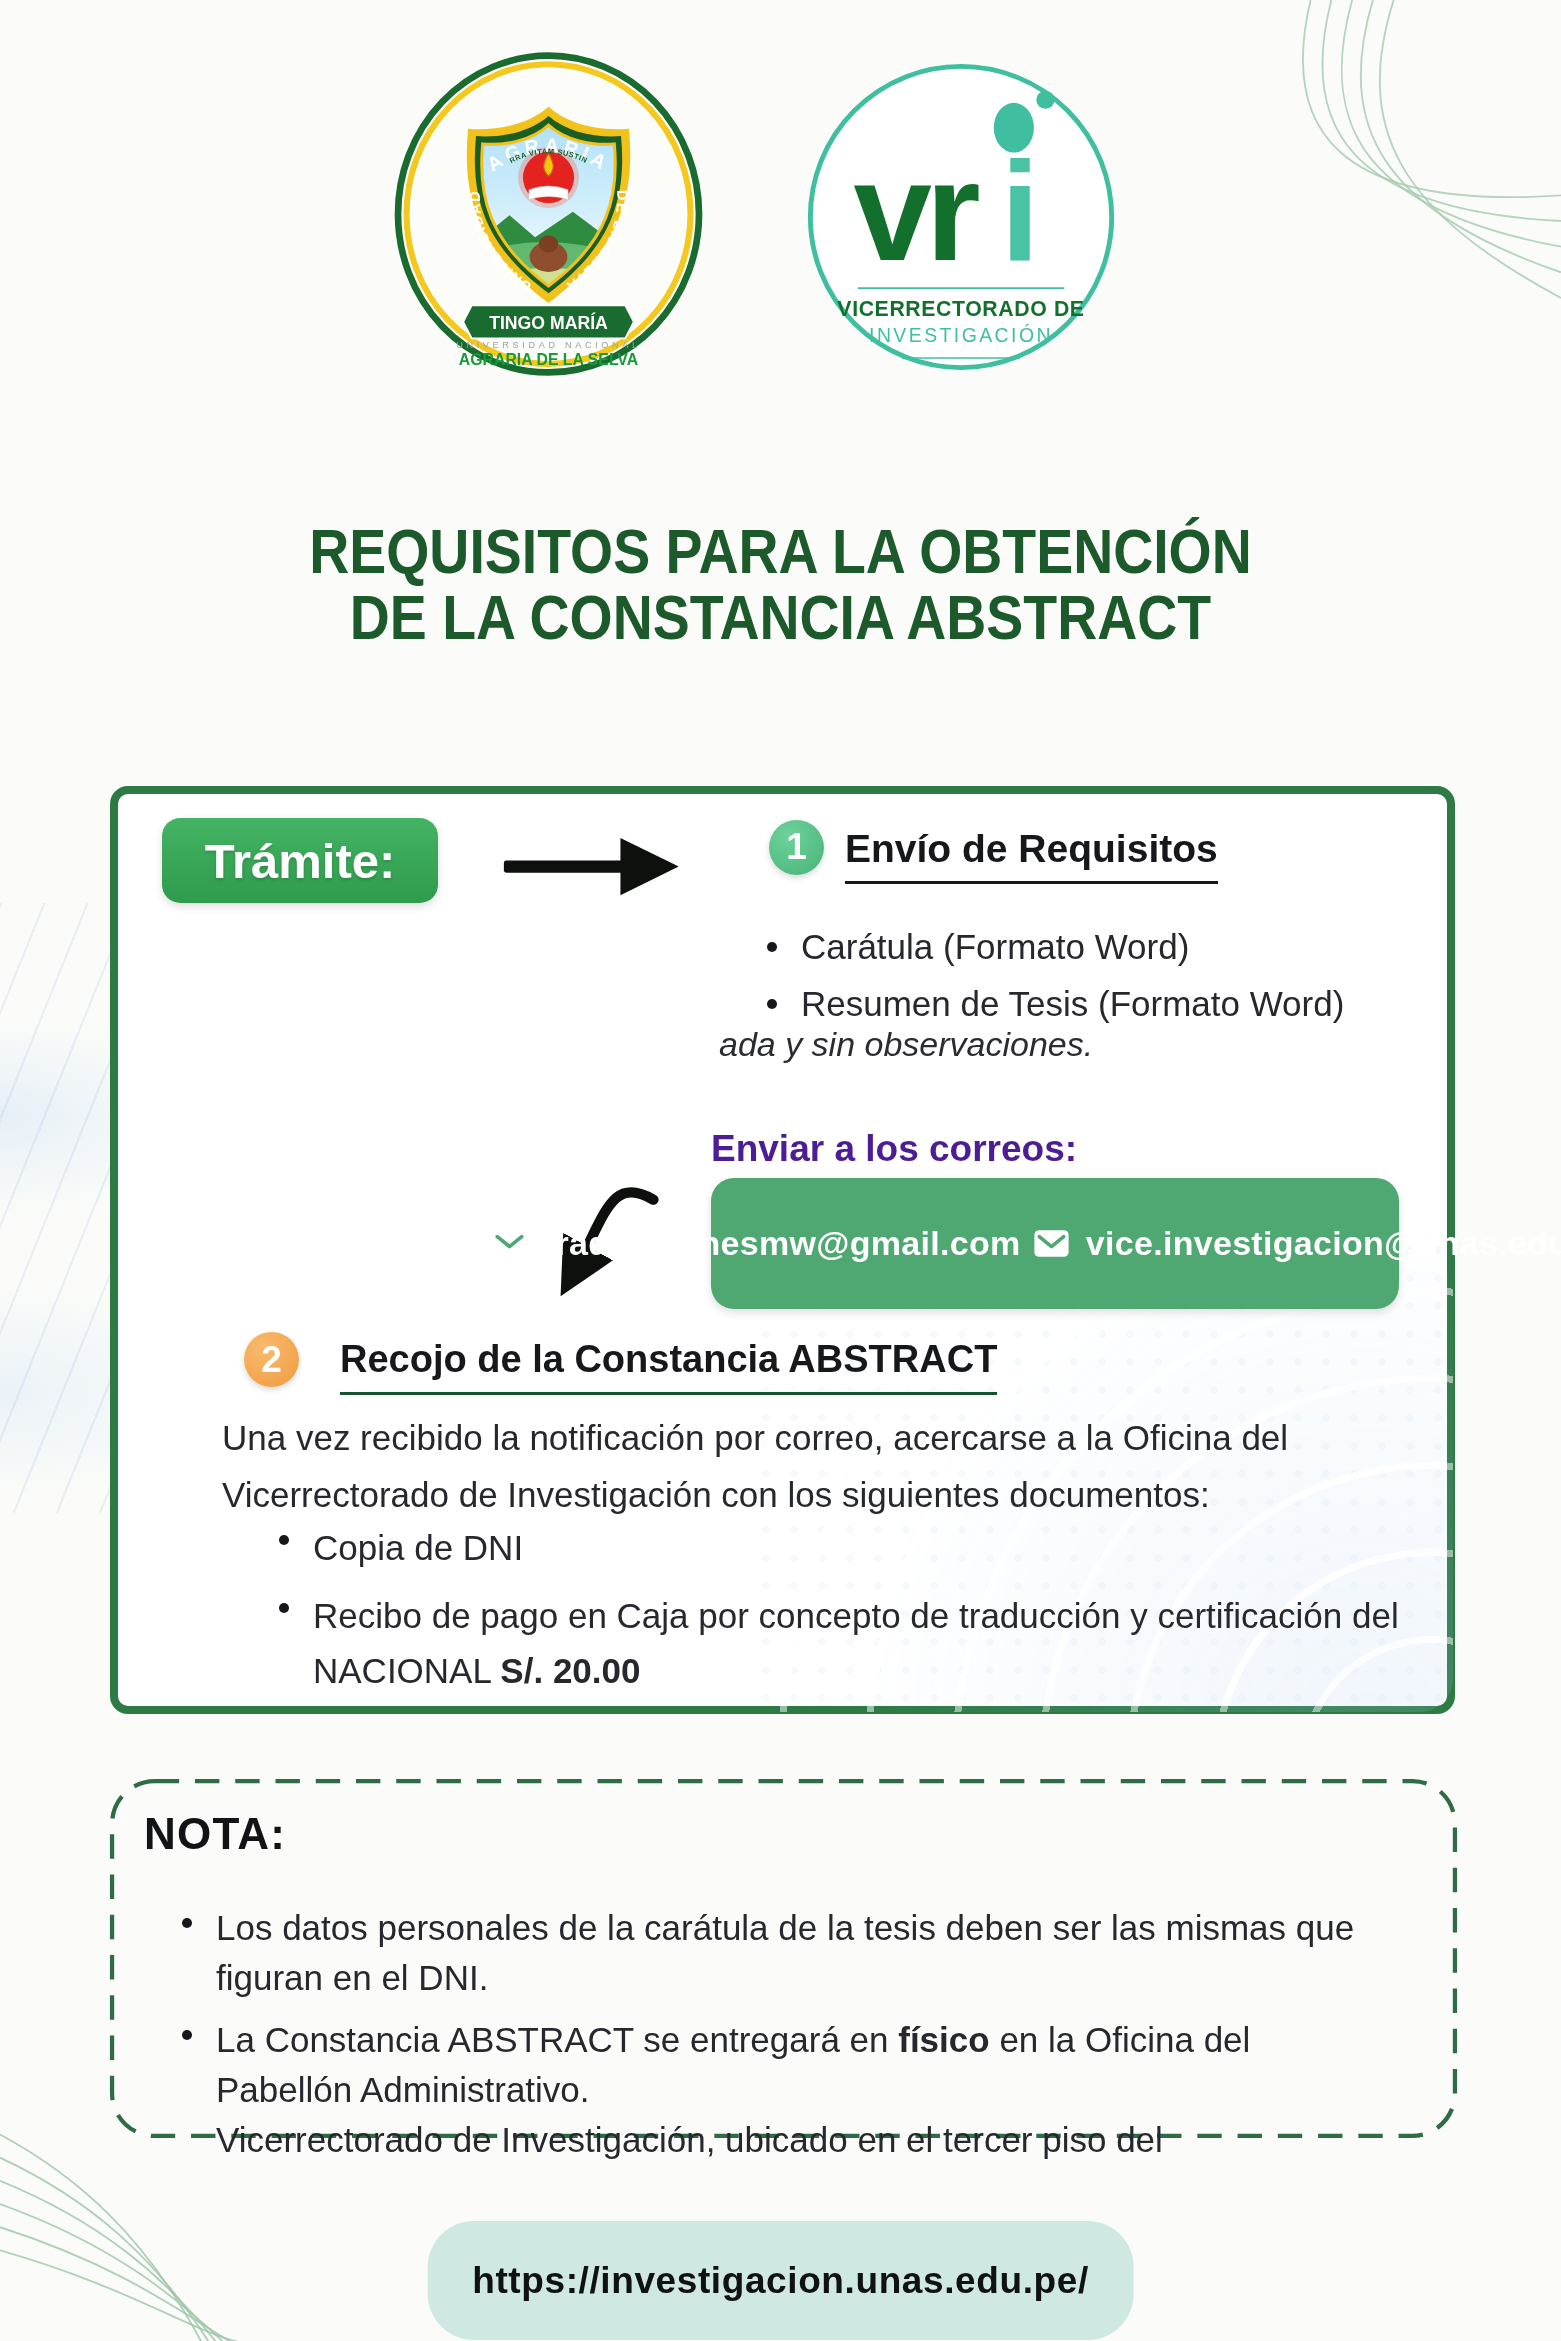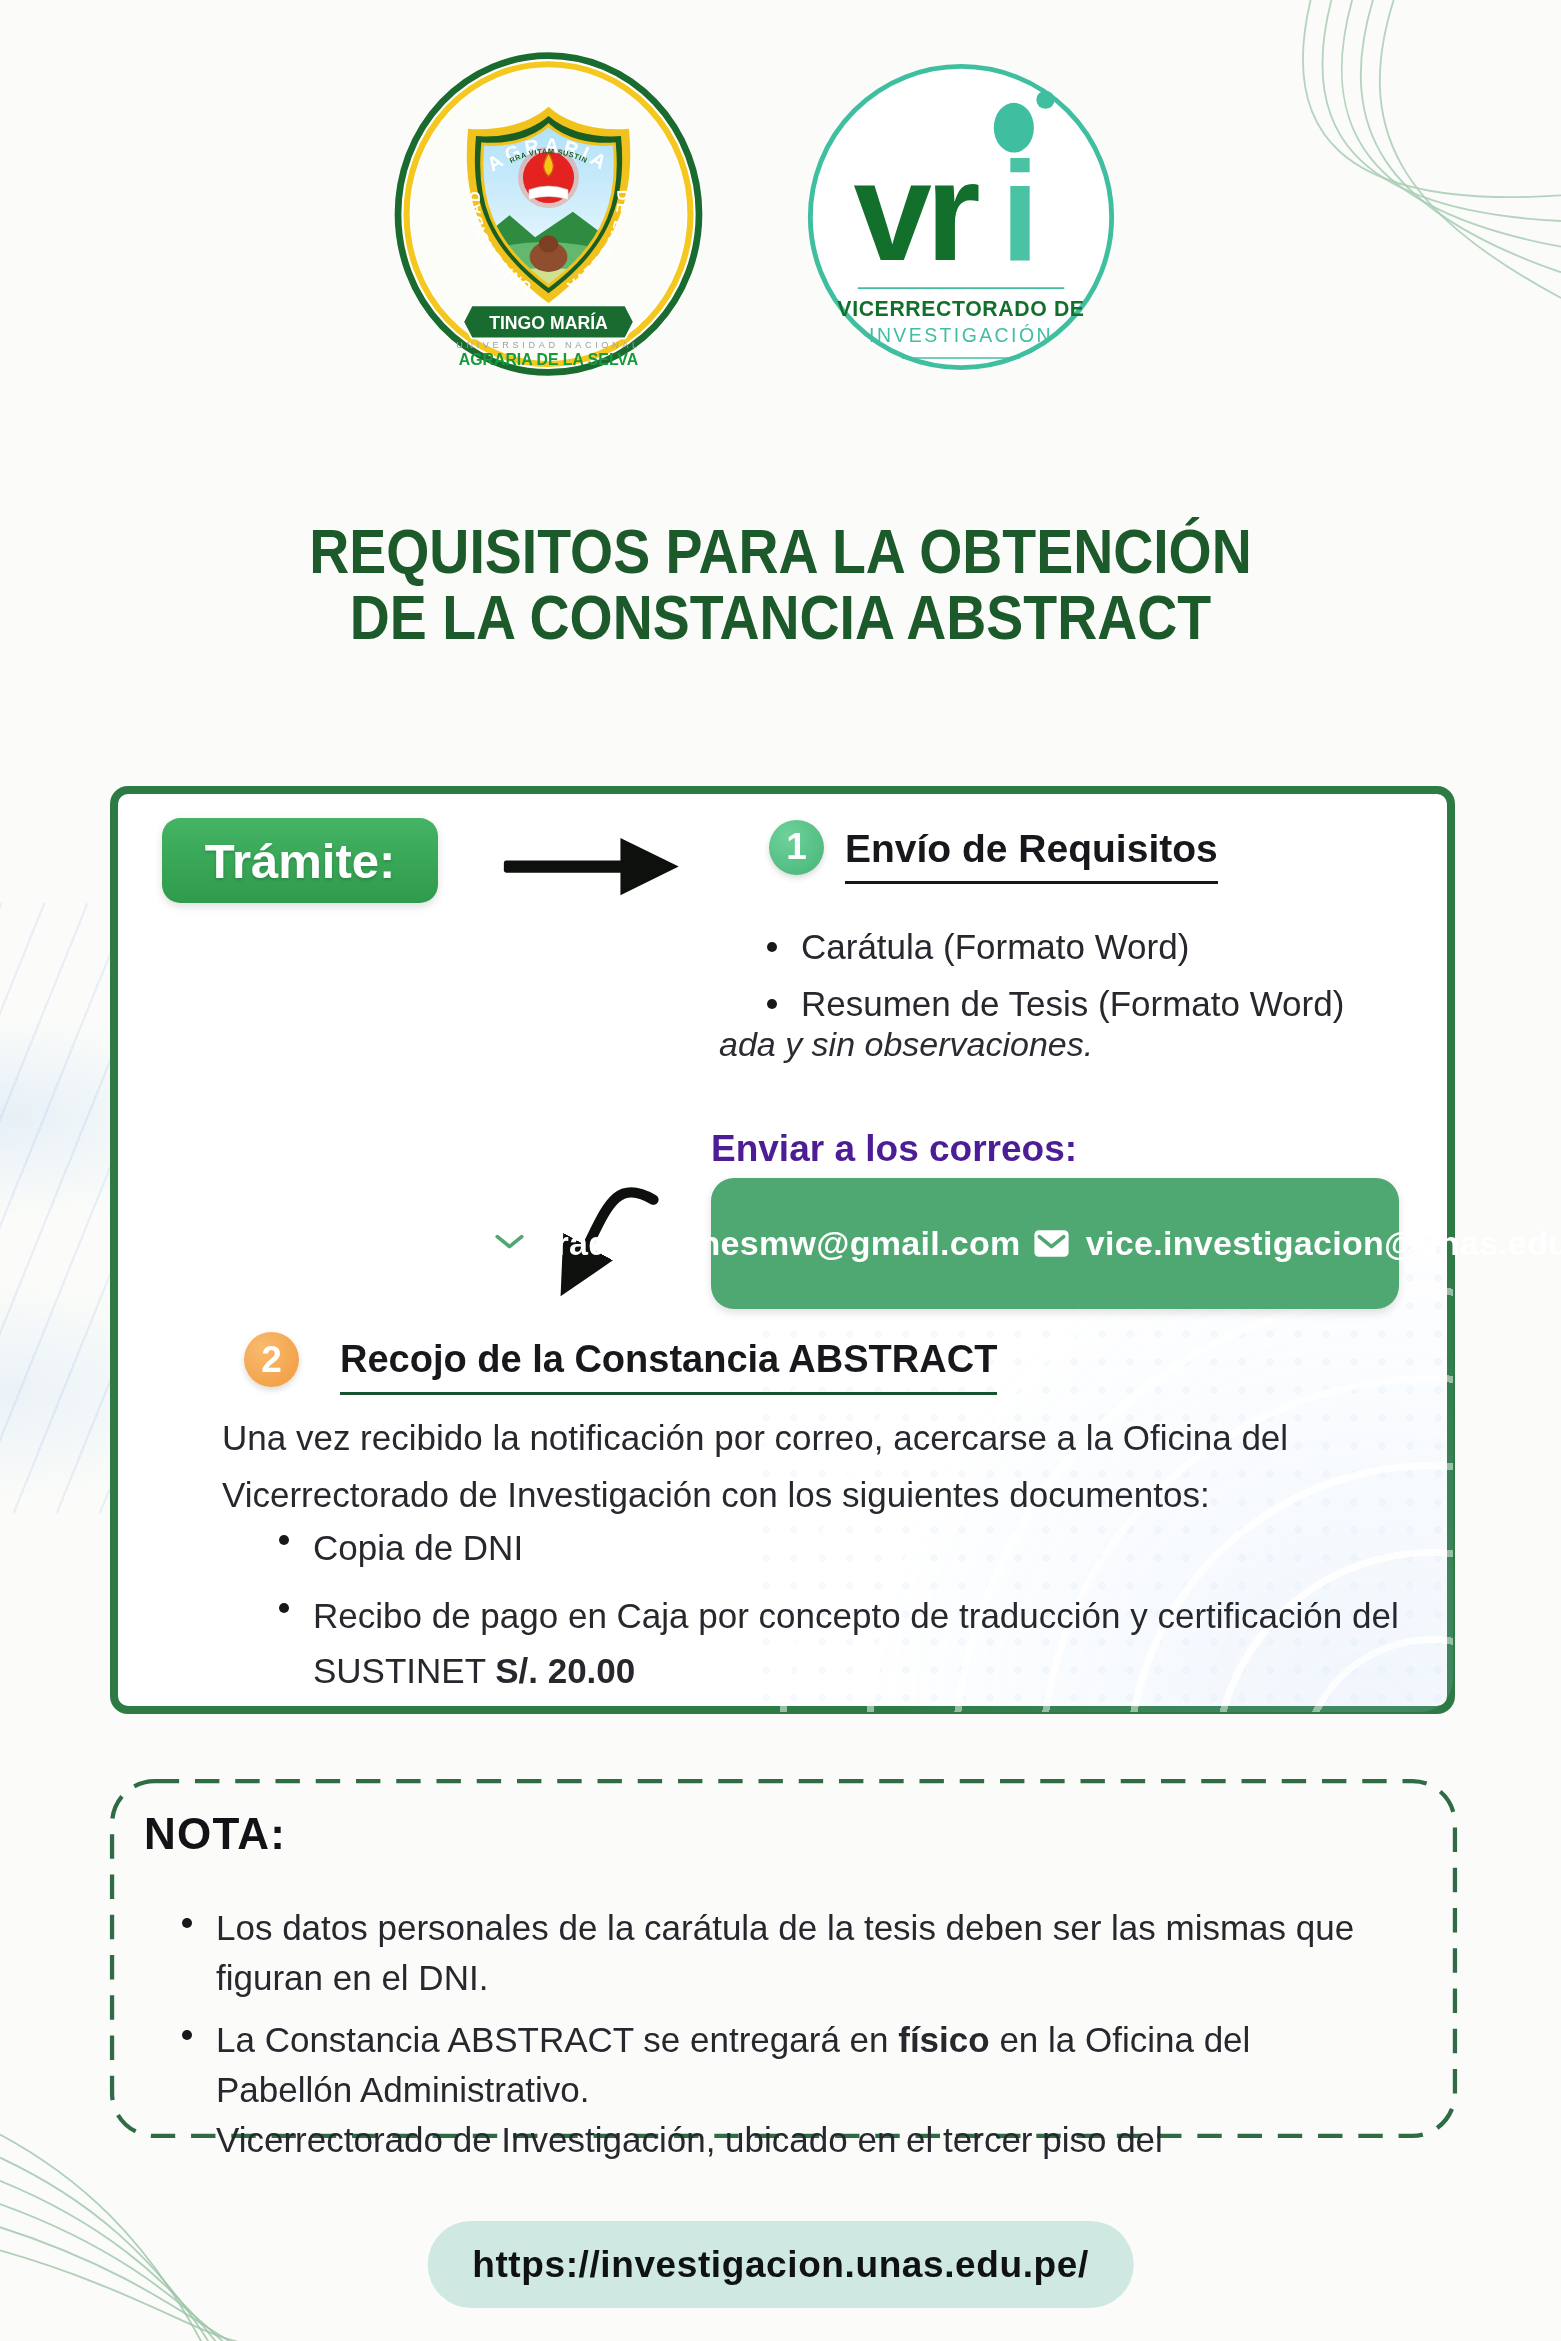--- a/index.html
+++ b/index.html
@@ -77,21 +77,21 @@
   .bold{font-weight:bold;}
   
   .nota{position:absolute;left:109px;top:1778px;width:1349px;height:361px;z-index:2;}
   .nota-border{position:absolute;left:0;top:0;width:100%;height:100%;}
   .nota-h{position:absolute;left:35px;top:30.5px;font-size:44px;font-weight:bold;letter-spacing:1.2px;color:#121316;}
   .nota-bullets{position:absolute;left:56px;top:113px;width:1244px;font-size:35px;line-height:50px;color:#26282e;}
   .nota-bullets li{margin-bottom:12.2px;}
   
   .footer-pill{
     position:absolute;left:50%;top:2221px;transform:translateX(-50%);z-index:2;
-    background:#cfe9e2;border-radius:46px;padding:0 45px;height:87px;
+    background:#cfe9e2;border-radius:46px;padding:16px 45px;height:87px;
     display:flex;align-items:center;font-size:37px;font-weight:bold;color:#101114;letter-spacing:0.6px;
   }
 </style>
 </head>
 <body>
 
 <div class="poster">
 
   <svg class="arcs-tr" viewBox="0 0 560 660" fill="none">
     <path d="M150 0 C100 210, 190 345, 560 320" stroke="#a8cdb4" stroke-width="3" opacity=".85"></path>
@@ -239,21 +239,21 @@
       <div>Vicerrectorado de Investigación con los siguientes documentos:</div>
     </div>
 
     <ul class="blist s2-bullets">
       <li>
         <div>Copia de DNI</div>
       </li>
       <li>
         <div>Recibo de pago en Caja por concepto de traducción y certificación del</div>
         <div>
-          <span>SUSTINET </span><span class="bold">S/. 20.00</span>
+          <span>NACIONAL </span><span class="bold">S/. 20.00</span>
         </div>
       </li>
     </ul>
   </div>
 
   <div class="nota">
     <svg class="nota-border" viewBox="0 0 2212 592" preserveAspectRatio="none">
       <rect x="5" y="5" width="2202" height="582" rx="70" fill="none" stroke="#2f6b44" stroke-width="7" stroke-dasharray="40 26"></rect>
     </svg>
     <div class="nota-h">NOTA:</div>

